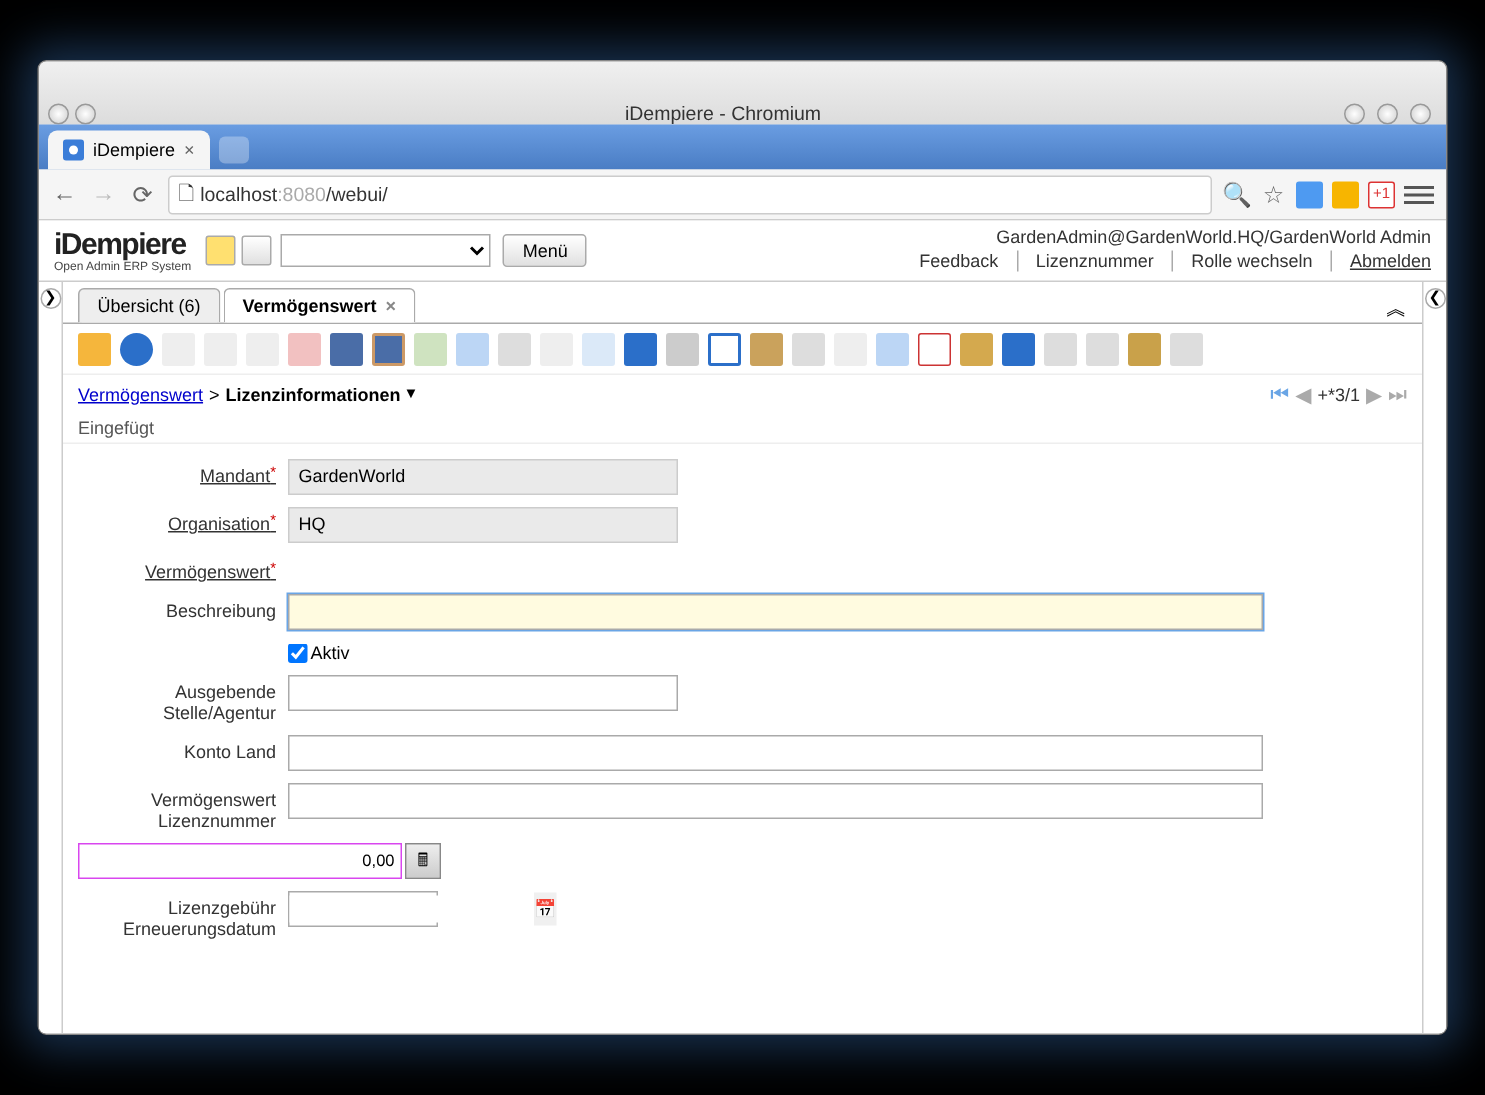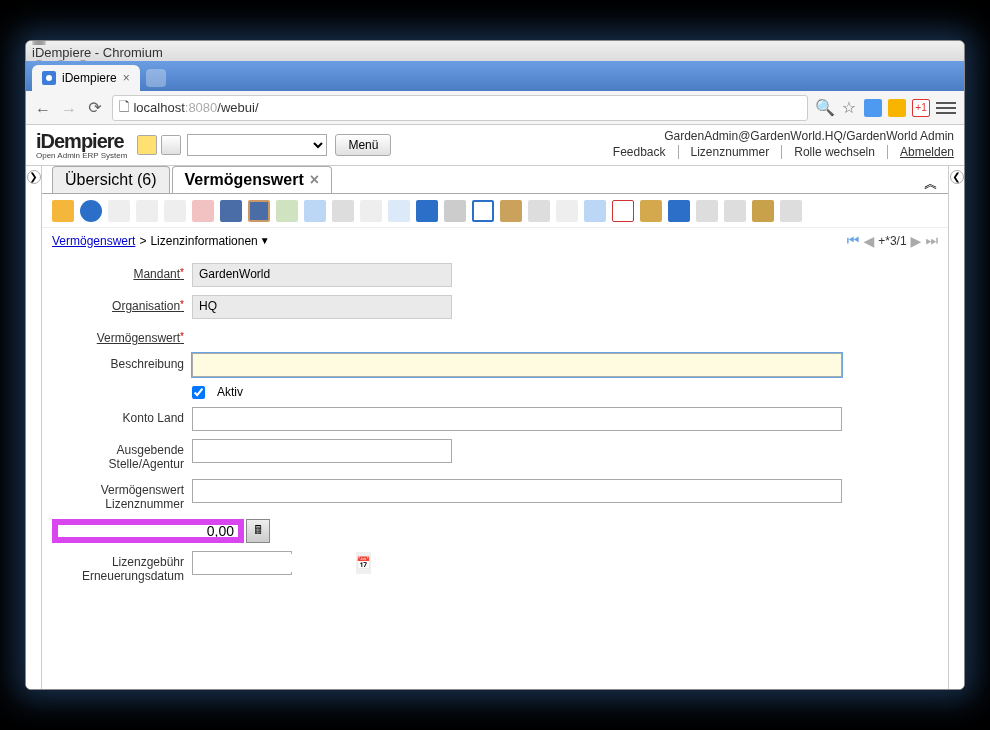--- a/index.html
+++ b/index.html
@@ -1,19 +1,19 @@
 <!DOCTYPE html>
 <html><head>
 <meta charset="utf-8">
 <style>
   * { box-sizing: border-box; margin: 0; padding: 0; }
   body { background: #000; font-family: Arial, sans-serif; font-size: 13px; display: flex; justify-content: center; align-items: center; height: 730px; width: 990px; }
   .outer-glow { width: 940px; height: 650px; box-shadow: 0 0 30px 10px rgba(80,160,255,0.3); border-radius: 6px; }
   .window { width: 940px; height: 650px; background: #e8e8e8; border-radius: 6px; overflow: hidden; display: flex; flex-direction: column; border: 1px solid #888; }
-  .titlebar { height: 20px; background: linear-gradient(#f0f0f0,#dcdcdc); display: flex; align-items: flex-start; padding: 0 6px; font-size: 13px; color: #333; flex-direction: column; }
+  .titlebar { height: 42px; background: linear-gradient(#f0f0f0,#dcdcdc); display: flex; align-items: flex-end; padding: 0 6px; font-size: 13px; color: #333; }
   .titlebar-dot { width: 14px; height: 14px; border-radius: 50%; border: 1px solid #999; margin-right: 4px; display: inline-block; background: radial-gradient(#fff,#ccc); }
   .titlebar-title { flex: 1; text-align: center; color: #333; }
   .titlebar-right { display: flex; gap: 4px; }
   .tabstrip { height: 30px; background: linear-gradient(#6a9de2,#4a7dc4); display: flex; align-items: flex-end; padding-left: 6px; }
   .tab { background: #f5f5f5; height: 26px; border-radius: 6px 6px 0 0; padding: 5px 10px; display: flex; align-items: center; gap: 6px; font-size: 12px; }
   .tab-close { font-size: 12px; color: #666; cursor: pointer; }
   .newtab { width: 20px; height: 18px; background: rgba(255,255,255,0.3); border-radius: 4px; margin-left: 6px; margin-bottom: 4px; }
   .addrbar { height: 34px; background: #f5f5f5; display: flex; align-items: center; padding: 0 8px; gap: 8px; border-bottom: 1px solid #ccc; }
   .nav-icon { width: 18px; height: 18px; color: #666; display: flex; align-items: center; justify-content: center; font-size: 16px; cursor: pointer; }
   .nav-icon.disabled { color: #bbb; }
@@ -36,52 +36,52 @@
   .header-right { margin-left: auto; text-align: right; font-size: 12px; color: #333; }
   .header-links { padding: 2px 0; display: flex; gap: 12px; justify-content: flex-end; }
   .header-links span { border-right: 1px solid #aaa; padding-right: 12px; cursor: pointer; }
   .header-links span:last-child { border: none; padding-right: 0; text-decoration: underline; }
   .workarea { flex: 1; display: flex; overflow: hidden; }
   .side-expand { width: 16px; background: #fff; display: flex; align-items: flex-start; justify-content: center; padding-top: 4px; border-right: 1px solid #ccc; }
   .side-expand.right { border-right: none; border-left: 1px solid #ccc; }
   .expand-icon { width: 14px; height: 14px; border: 1px solid #aaa; border-radius: 50%; font-size: 10px; text-align: center; line-height: 12px; cursor: pointer; }
   .mainpane { flex: 1; display: flex; flex-direction: column; overflow: hidden; }
   .tabs2 { height: 28px; border-bottom: 1px solid #aaa; display: flex; align-items: flex-end; padding-left: 10px; background: #fff; }
-  .tab2 { padding: 4px 12px; border: 1px solid #aaa; border-bottom: none; background: #eee; font-size: 16px; border-radius: 4px 4px 0 0; margin-right: 2px; cursor: pointer; }
+  .tab2 { padding: 4px 12px; border: 1px solid #aaa; border-bottom: none; background: #eee; font-size: 12px; border-radius: 4px 4px 0 0; margin-right: 2px; cursor: pointer; }
   .tab2.active { background: #fff; font-weight: bold; }
   .tab2-close { margin-left: 6px; color: #888; }
   .collapse-up { margin-left: auto; margin-right: 10px; cursor: pointer; font-size: 14px; }
   .toolbar { height: 34px; display: flex; align-items: center; padding: 4px 10px; gap: 6px; border-bottom: 1px solid #eee; }
   .tb-icon { width: 22px; height: 22px; border-radius: 2px; cursor: pointer; display: inline-block; }
   .breadcrumb-row { display: flex; align-items: center; padding: 4px 10px; font-size: 12px; }
   .breadcrumb-row a { color: #0000cc; text-decoration: underline; cursor: pointer; }
   .breadcrumb-row .sep { margin: 0 4px; }
-  .breadcrumb-row .current { font-weight: normal; }
+  .breadcrumb-row .current { font-weight: bold; }
   .nav-right { margin-left: auto; display: flex; align-items: center; gap: 4px; font-size: 12px; color: #333; }
   .nav-arrow { color: #aaa; font-size: 14px; }
   .nav-arrow.first { color: #6aa5e5; }
   .status-line { padding: 3px 10px; font-size: 12px; color: #555; border-bottom: 1px solid #eee; }
   .form-body { flex: 1; overflow: auto; padding: 10px 50px 10px 10px; }
   .form-row { display: flex; align-items: flex-start; margin-bottom: 8px; }
   .form-label { width: 140px; text-align: right; padding-right: 8px; padding-top: 4px; font-size: 12px; color: #333; }
   .form-label.req::after { content: "*"; color: #c00; font-size: 10px; vertical-align: top; }
   .form-label.link { text-decoration: underline; }
   .form-field { flex: 1; }
   .ro-field { width: 260px; height: 24px; background: #eaeaea; border: 1px solid #ccc; padding: 3px 6px; font-size: 12px; }
   .text-input { height: 24px; border: 1px solid #aaa; padding: 2px 4px; font-size: 12px; }
   .text-input.full { width: 650px; }
   .text-input.med { width: 260px; }
   .text-input.highlight { background: #fffbe0; outline: 1px solid #6aa5e5; }
   .num-wrap { display: flex; align-items: center; }
-  .num-input { width: 192px; height: 24px; border: 6px solid #d946ef; text-align: right; padding: 2px 4px; font-size: 14px; }
+  .num-input { width: 216px; height: 24px; border: 1px solid #d946ef; text-align: right; padding: 2px 4px; font-size: 11px; }
   .calc-btn { width: 24px; height: 24px; border: 1px solid #888; background: linear-gradient(#eee,#ccc); margin-left: 2px; display: flex; align-items: center; justify-content: center; font-size: 12px; cursor: pointer; }
   .date-wrap { display: flex; align-items: center; border: 1px solid #aaa; width: 100px; height: 24px; }
   .date-input { flex: 1; border: none; font-size: 12px; padding: 2px 4px; }
   .cal-btn { width: 22px; height: 22px; background: #f0f0f0; display: flex; align-items: center; justify-content: center; cursor: pointer; font-size: 12px; }
-  .chk-label { font-size: 12px; display: flex; align-items: center; gap: 12px; }
+  .chk-label { font-size: 12px; display: flex; align-items: center; gap: 2px; }
   .favicon-sq { width: 14px; height: 14px; background: #3b7dd8; border-radius: 2px; display: inline-block; position: relative; }
   .favicon-sq::after { content: ""; position: absolute; width: 6px; height: 6px; background: #fff; border-radius: 50%; top: 4px; left: 4px; }
 </style>
 </head>
 <body>
 
 <div class="outer-glow">
 <div class="window">
 
   <div class="titlebar">
@@ -200,20 +200,21 @@
           <span style="font-size:10px;margin-left:2px">▼</span>
           <div class="nav-right">
             <span class="nav-arrow first">⏮</span>
             <span class="nav-arrow">◀</span>
             <span>+*3/1</span>
             <span class="nav-arrow">▶</span>
             <span class="nav-arrow">⏭</span>
           </div>
         </div>
 
+        <div class="status-line">Eingefügt</div>
 
         <div class="form-body">
 
           <div class="form-row">
             <div class="form-label link req">Mandant</div>
             <div class="form-field">
                   <div class="ro-field">GardenWorld</div>
                 </div>
           </div>
 
@@ -237,27 +238,27 @@
             <div class="form-label"></div>
             <div class="form-field">
               <label class="chk-label">
                 <input type="checkbox" checked="" style="">
                 <span>Aktiv</span>
               </label>
             </div>
           </div>
 
           <div class="form-row">
+            <div class="form-label">Ausgebende Stelle/Agentur</div>
+            <div class="form-field"><input class="text-input med" value="" style=""></div>
+          </div>
+
+          <div class="form-row">
             <div class="form-label">Konto Land</div>
             <div class="form-field"><input class="text-input full" value="" style=""></div>
-          </div>
-
-          <div class="form-row">
-            <div class="form-label">Ausgebende Stelle/Agentur</div>
-            <div class="form-field"><input class="text-input med" value="" style=""></div>
           </div>
 
           <div class="form-row">
             <div class="form-label">Vermögenswert Lizenznummer</div>
             <div class="form-field"><input class="text-input full" value="" style=""></div>
           </div>
 
           <div class="form-row">
             <div class="form-field">
               <div class="num-wrap">

